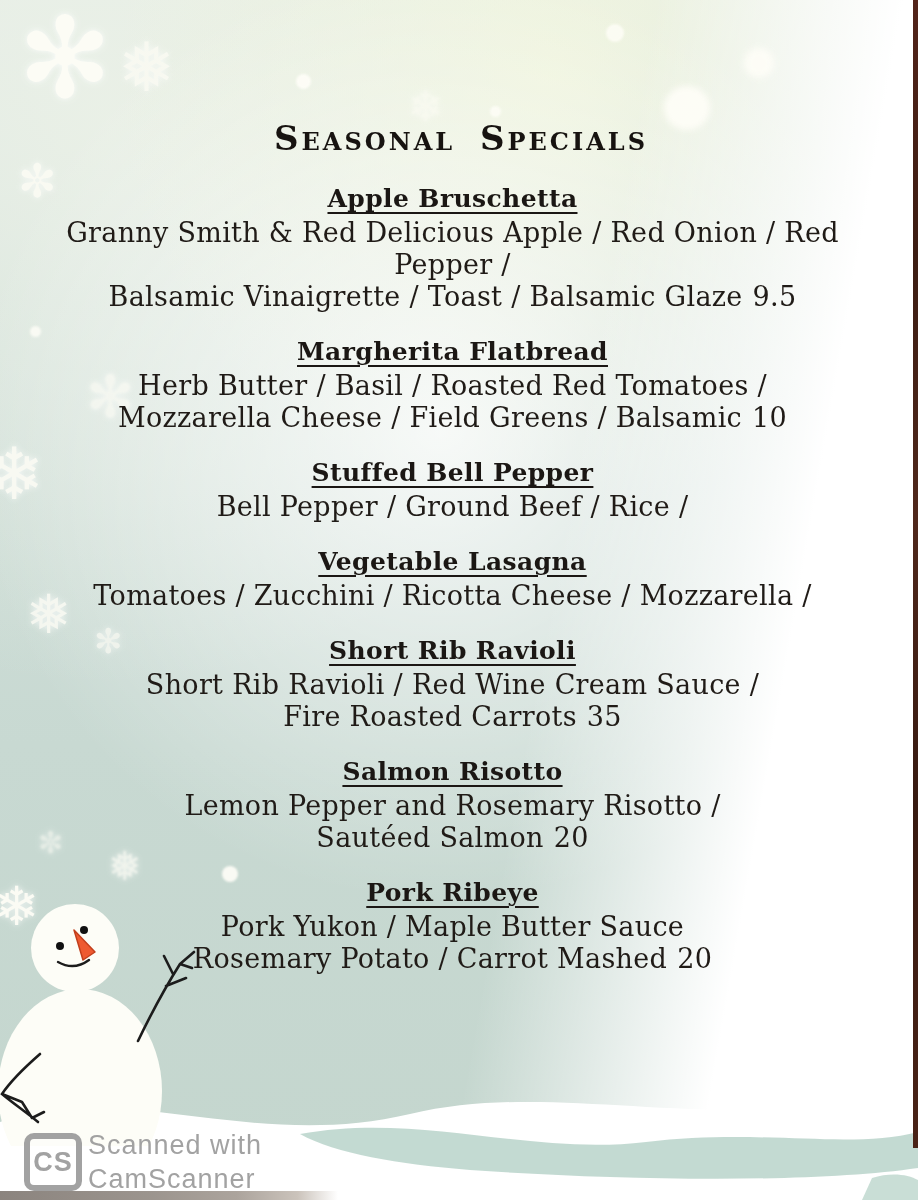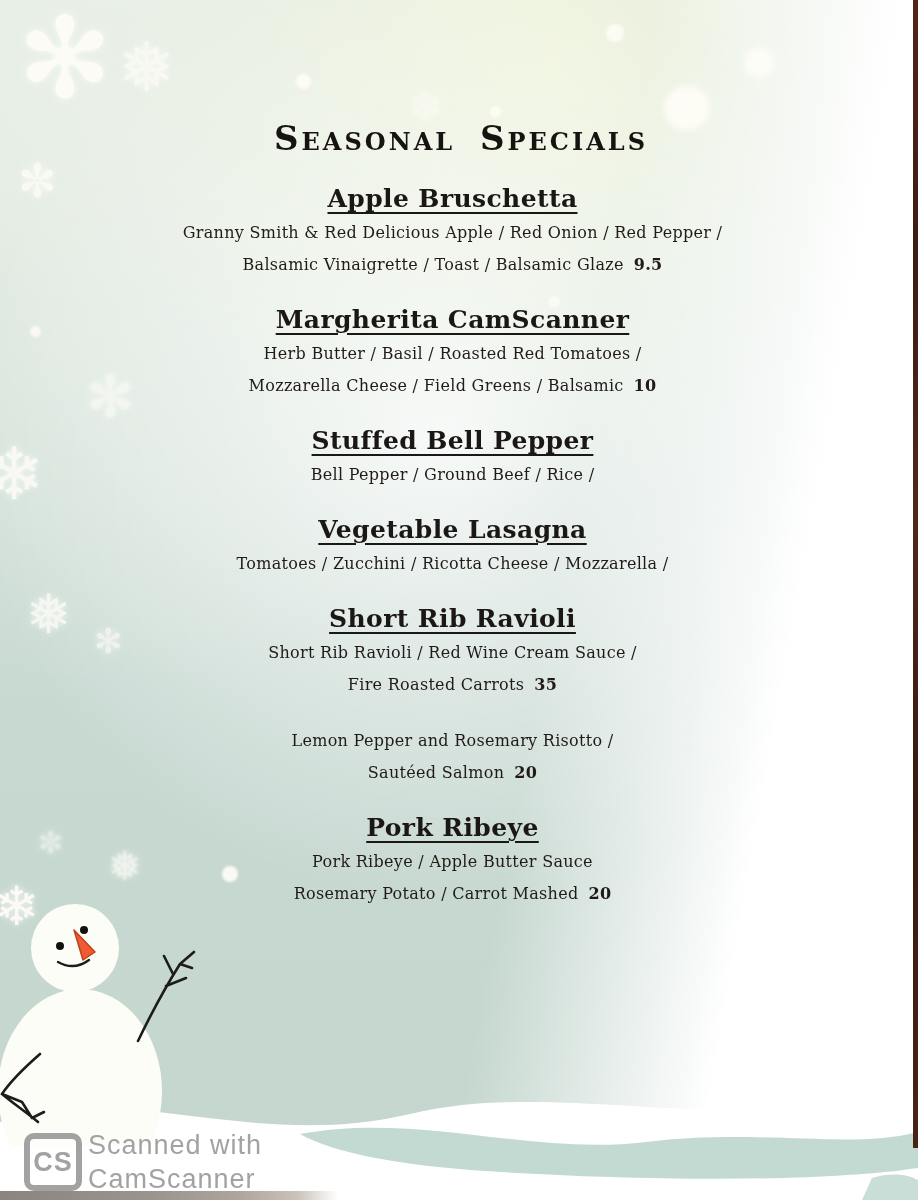--- a/index.html
+++ b/index.html
@@ -31,22 +31,22 @@
   .snowman{position:absolute;left:-12px;top:856px;}
 
   
   .content{position:absolute;left:0;top:0;width:905px;padding-top:118px;
            text-align:center;color:#1b1714;}
   .menu-title{font-size:34px;font-weight:700;font-variant:small-caps;
               letter-spacing:3px;word-spacing:10px;margin:0 0 26px 17px;color:#171310;}
   .menu-item{margin:0 auto 24px auto;width:780px;}
   .item-name{font-size:25px;font-weight:700;letter-spacing:.4px;margin-bottom:4px;
              text-decoration:underline;text-decoration-thickness:2px;text-underline-offset:5px;}
-  .item-line{font-size:16px;line-height:32px;letter-spacing:.3px;color:#201b17;}
-  .item-price{font-weight:700;padding-left:10px;}
+  .item-line{font-size:27px;line-height:32px;letter-spacing:.3px;color:#201b17;}
+  .item-price{font-weight:400;padding-left:10px;}
 
   
   .watermark{position:absolute;left:24px;top:1128px;display:flex;align-items:center;gap:6px;
              font-family:"Liberation Sans","DejaVu Sans",sans-serif;color:#a2a2a2;}
   .cs-badge{width:46px;height:46px;border:6px solid #a2a2a2;border-radius:10px;
             display:flex;align-items:center;justify-content:center;
             font-weight:700;font-size:27px;letter-spacing:1px;background:rgba(255,255,255,.25);}
   .wm-lines{font-size:27px;line-height:34px;letter-spacing:1px;}
 </style>
 </head>
@@ -97,44 +97,45 @@
 
   <div class="content">
     <h1 class="menu-title">Seasonal Specials</h1>
     <div id="menu-items">
         <div class="menu-item">
           <div class="item-name">Apple Bruschetta</div>
           <div class="item-line">Granny Smith  &amp; Red Delicious Apple / Red Onion / Red Pepper /</div>
           <div class="item-line">Balsamic Vinaigrette / Toast / Balsamic Glaze<span class="item-price">9.5</span></div>
         </div>
         <div class="menu-item">
-          <div class="item-name">Margherita CamScanner</div>
+          <div class="item-name">Margherita Flatbread</div>
           <div class="item-line">Herb Butter / Basil / Roasted Red Tomatoes /</div>
           <div class="item-line">Mozzarella Cheese / Field Greens / Balsamic<span class="item-price">10</span></div>
         </div>
         <div class="menu-item">
           <div class="item-name">Stuffed Bell Pepper</div>
           <div class="item-line">Bell Pepper /  Ground Beef / Rice /</div>
         </div>
         <div class="menu-item">
           <div class="item-name">Vegetable Lasagna</div>
           <div class="item-line">Tomatoes / Zucchini / Ricotta Cheese / Mozzarella /</div>
         </div>
         <div class="menu-item">
           <div class="item-name">Short Rib Ravioli</div>
           <div class="item-line">Short Rib Ravioli / Red Wine Cream Sauce /</div>
           <div class="item-line">Fire Roasted Carrots<span class="item-price">35</span></div>
         </div>
         <div class="menu-item">
+          <div class="item-name">Salmon Risotto</div>
           <div class="item-line">Lemon Pepper and Rosemary Risotto /</div>
           <div class="item-line">Sautéed Salmon<span class="item-price">20</span></div>
         </div>
         <div class="menu-item">
           <div class="item-name">Pork Ribeye</div>
-          <div class="item-line">Pork Ribeye / Apple Butter Sauce</div>
+          <div class="item-line">Pork Yukon / Maple Butter Sauce</div>
           <div class="item-line">Rosemary Potato / Carrot Mashed<span class="item-price">20</span></div>
         </div>
       </div>
   </div>
 
   <div class="watermark">
     <div class="cs-badge">CS</div>
     <div class="wm-lines">
       <div>Scanned with</div>
       <div>CamScanner</div>

